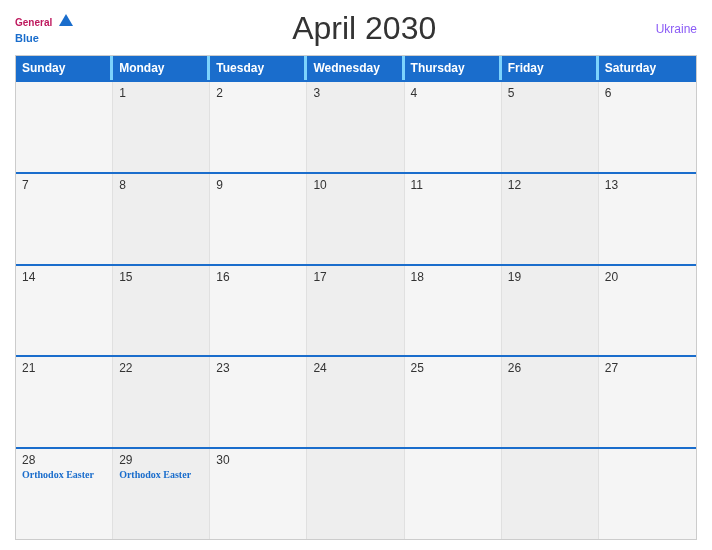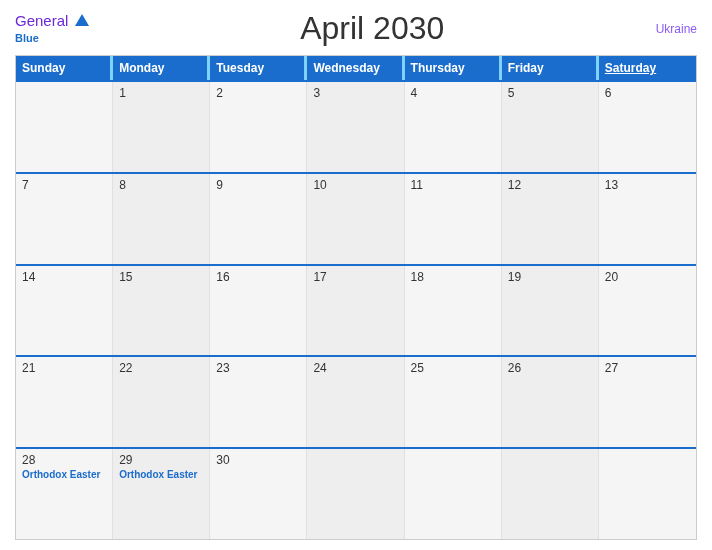--- a/index.html
+++ b/index.html
@@ -22,23 +22,23 @@
       align-items: center;
       justify-content: space-between;
       margin-bottom: 8px;
     }
     .logo {
       display: flex;
       flex-direction: column;
       line-height: 1;
     }
     .logo-general {
-      font-size: 15px;
-      font-weight: normal;
-      color: #6d28d9;
+      font-size: 10px;
+      font-weight: bold;
+      color: #be185d;
     }
     .logo-blue {
       font-size: 11px;
       font-weight: bold;
       color: #1a6dcc;
     }
     .logo-icon {
       display: inline-block;
       width: 0;
       height: 0;
@@ -72,21 +72,20 @@
     }
     .cal-header-cell {
       color: #fff;
       font-size: 12px;
       padding: 5px 6px;
       font-weight: bold;
       border-right: 3px solid #7dd3fc;
     }
     .cal-header-cell:last-child {
       border-right: none;
-      text-decoration: underline;
     }
     .cal-body {
       flex: 1;
       display: flex;
       flex-direction: column;
     }
     .cal-week {
       display: grid;
       grid-template-columns: repeat(7, 1fr);
       flex: 1;
@@ -109,20 +108,21 @@
       font-size: 12px;
       color: #333;
       display: block;
     }
     .event {
       font-size: 10px;
       color: #1a6dcc;
       font-weight: bold;
       margin-top: 2px;
       display: block;
+      font-family: Liberation Serif, serif;
     }
     .empty-cell {
       background: #f5f5f5;
     }
   </style>
 </head>
 <body>
 
 <div class="page">
   <div class="header">

